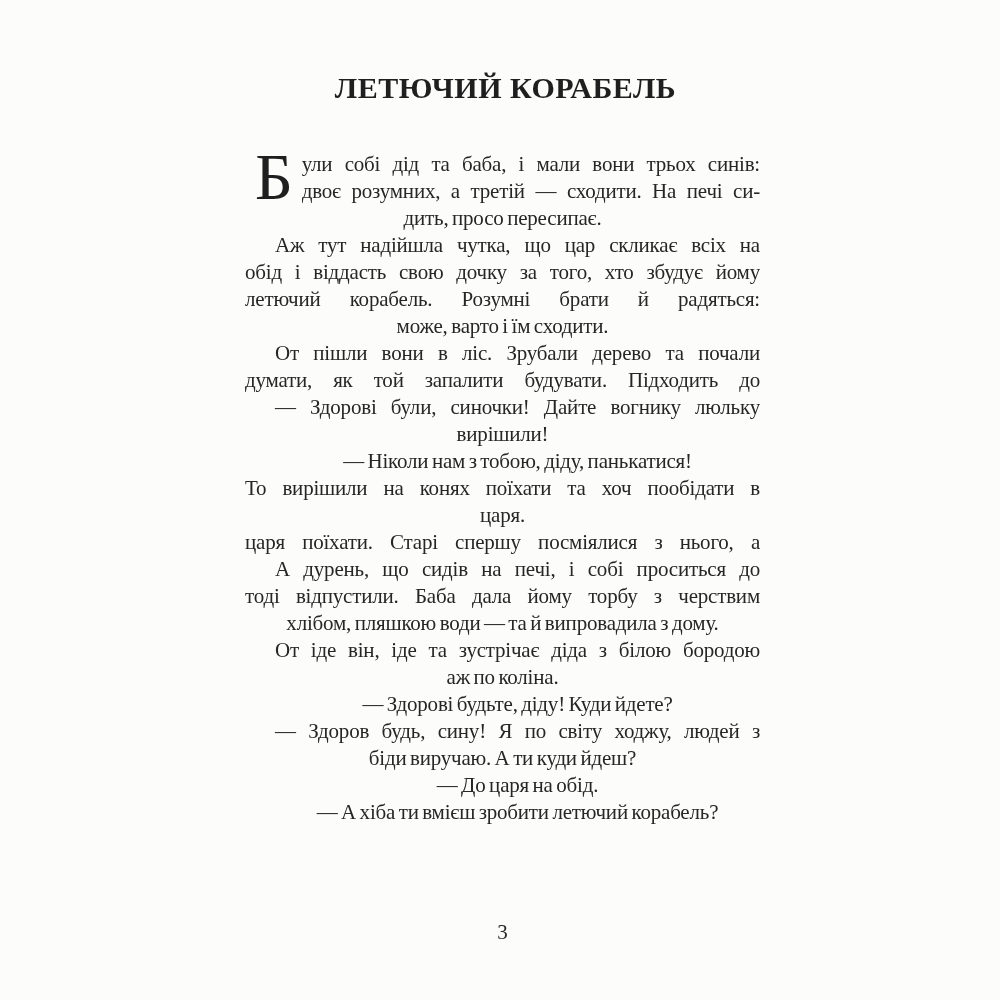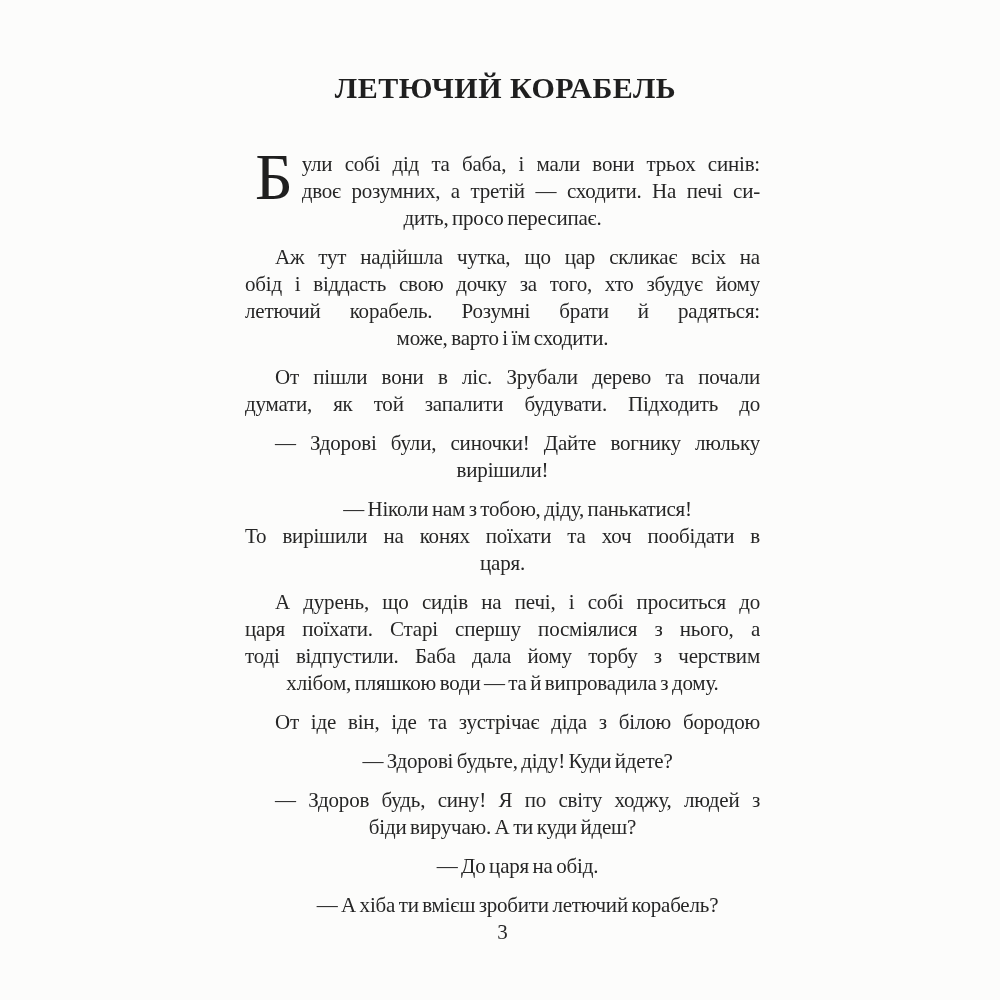--- a/index.html
+++ b/index.html
@@ -56,21 +56,20 @@
   }
   .line.just::after {
     content: "";
     display: inline-block;
     width: 100%;
     height: 0;
     vertical-align: top;
   }
   .line.indent {
     padding-left: 30px;
-    margin-top: 12px;
   }
   .dropcap {
     float: left;
     font-size: 66px;
     line-height: 52px;
     height: 54px;
     margin: 0 9px 0 10px;
     font-weight: normal;
     color: #1f1f1f;
   }
@@ -112,27 +111,28 @@
         <div class="line">вирішили!</div>
       </div>
       <div class="para">
         <div class="line indent">— Ніколи нам з тобою, діду, панькатися!</div>
       </div>
       <div class="para">
         <div class="line just">То вирішили на конях поїхати та хоч пообідати в</div>
         <div class="line">царя.</div>
       </div>
       <div class="para">
+        <div class="line just">царя поїхати. Старі спершу посміялися з нього, а</div>
         <div class="line just indent">А дурень, що сидів на печі, і собі проситься до</div>
-        <div class="line just">царя поїхати. Старі спершу посміялися з нього, а</div>
         <div class="line just">тоді відпустили. Баба дала йому торбу з черствим</div>
         <div class="line">хлібом, пляшкою води — та й випровадила з дому.</div>
       </div>
       <div class="para">
         <div class="line just indent">От іде він, іде та зустрічає діда з білою бородою</div>
+        <div class="line">аж по коліна.</div>
       </div>
       <div class="para">
         <div class="line indent">— Здорові будьте, діду! Куди йдете?</div>
       </div>
       <div class="para">
         <div class="line just indent">— Здоров будь, сину! Я по світу ходжу, людей з</div>
         <div class="line">біди виручаю. А ти куди йдеш?</div>
       </div>
       <div class="para">
         <div class="line indent">— До царя на обід.</div>

